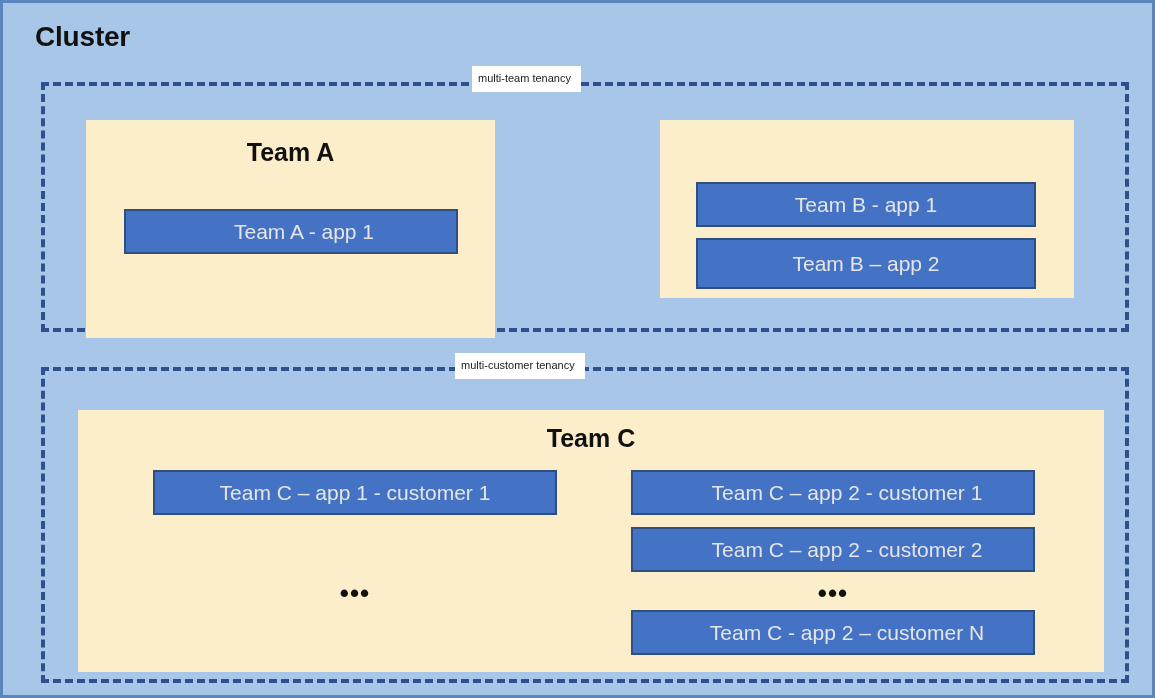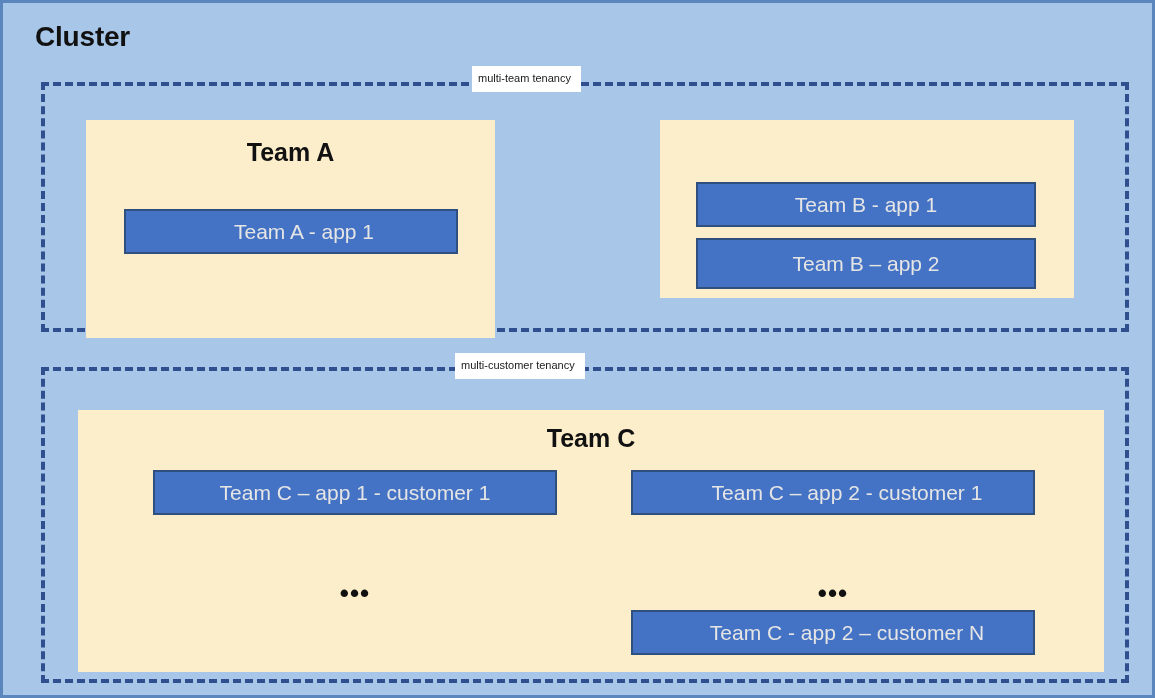--- a/index.html
+++ b/index.html
@@ -183,17 +183,18 @@
 
   <div class="zone-label" id="label-multi-customer">multi-customer tenancy</div>
 
   <div class="team-panel" id="panel-team-c">
     <div class="team-heading">Team C</div>
 
     <div class="app-box c-col-left c-row-1">Team C – app 1 - customer 1</div>
     <div class="ellipsis ell-left">•••</div>
 
     <div class="app-box c-col-right c-row-1">Team C – app 2 - customer 1</div>
+    <div class="app-box c-col-right c-row-2">Team C – app 2 - customer 2</div>
     <div class="ellipsis ell-right">•••</div>
     <div class="app-box c-col-right c-row-n">Team C - app 2 – customer N</div>
   </div>
 
 </div>
 
 </body></html>

